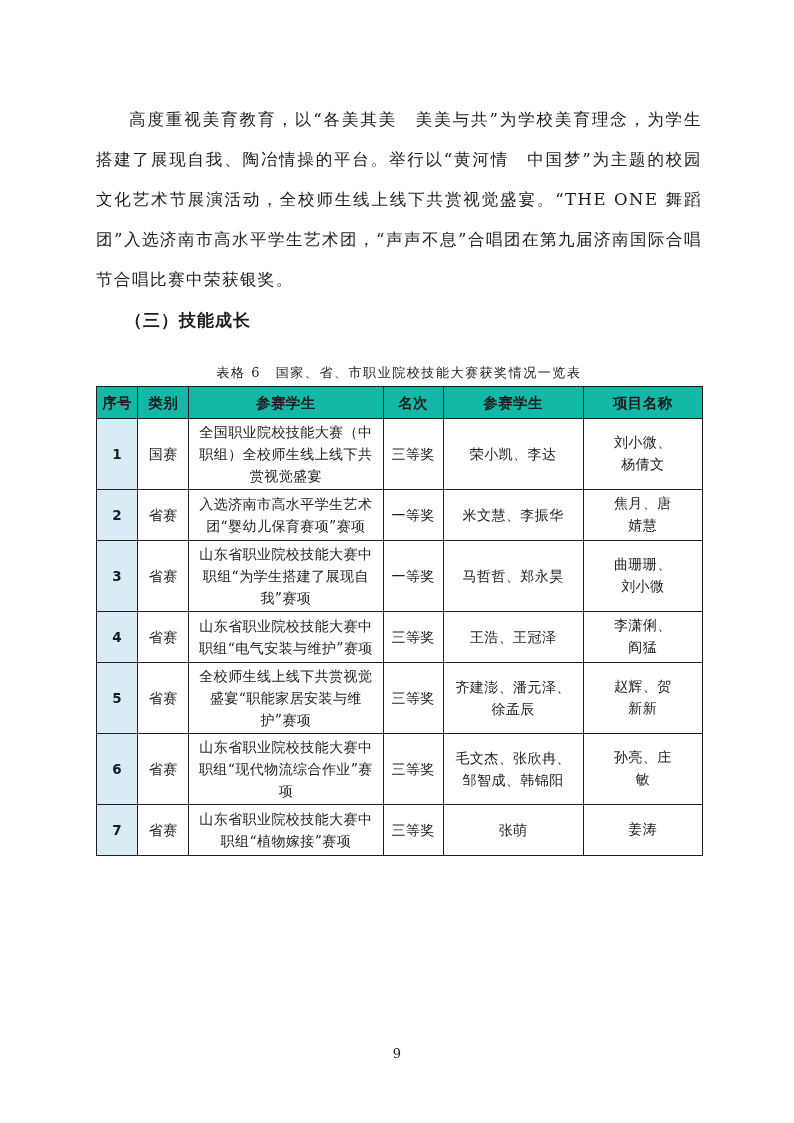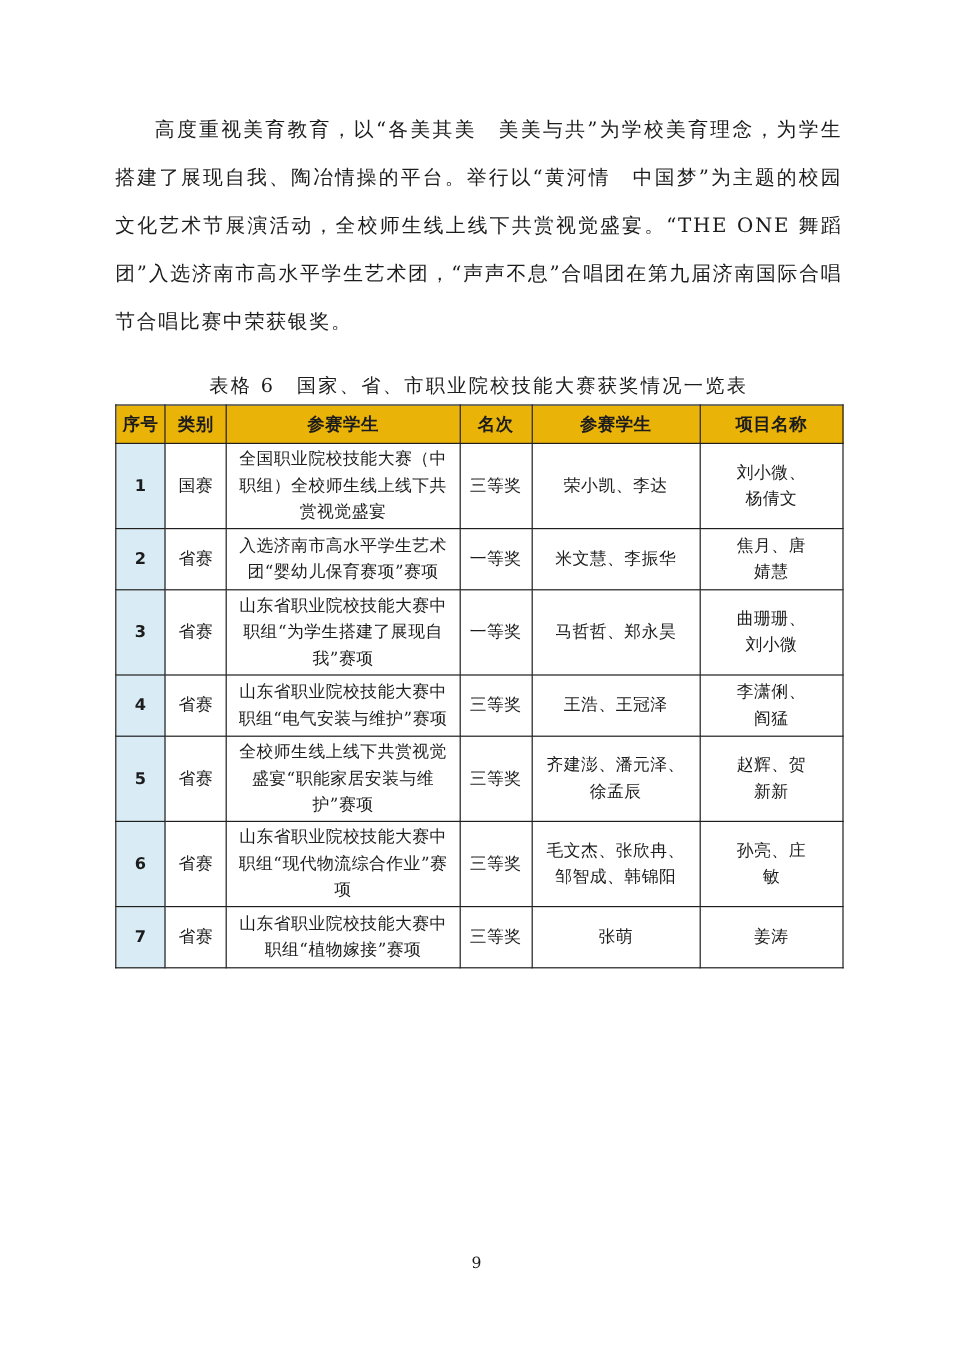--- a/index.html
+++ b/index.html
@@ -12,21 +12,21 @@
     width: 794px;
     height: 1123px;
     margin: 0 auto;
     background: #ffffff;
     font-family: "DejaVu Serif", "Liberation Serif", serif;
     color: #1c1c1c;
     overflow: hidden;
   }
   .content {
     position: absolute;
-    top: 88px;
+    top: 100px;
     left: 96px;
     right: 92px;
   }
   .body-text {
     font-size: 16.5px;
     line-height: 40px;
     text-align: justify;
     letter-spacing: 0.09em;
     margin: 0;
   }
@@ -46,21 +46,21 @@
     font-weight: normal;
     line-height: 40px;
     letter-spacing: 0.06em;
     margin: 0;
     text-indent: 2em;
   }
   .table-caption {
     margin-top: 24px;
     margin-bottom: 4px;
     text-align: center;
-    font-size: 16px;
+    font-size: 13px;
     letter-spacing: 0.12em;
     color: #1c1c1c;
   }
   table.awards {
     width: 607px;
     margin: 0 auto;
     border-collapse: collapse;
     table-layout: fixed;
     font-size: 14px;
     line-height: 22px;
@@ -68,33 +68,34 @@
   }
   table.awards th,
   table.awards td {
     border: 1.6px solid #1f1f1f;
     text-align: center;
     vertical-align: middle;
     padding: 2px 5px;
     word-break: break-all;
   }
   table.awards th {
-    background: #eab308;
+    background: #14b8a6;
     font-weight: bold;
     height: 27px;
     font-size: 14.5px;
   }
   table.awards td.index-cell {
     background: #d9ecf5;
     font-weight: bold;
     font-family: "DejaVu Sans", "Liberation Sans", sans-serif;
     font-size: 13.5px;
   }
   table.awards td.teacher-cell {
     padding: 2px 26px;
+    font-family: Liberation Serif, serif;
   }
   table.awards tr.tall td { height: 66px; }
   table.awards tr.short td { height: 46px; }
   col.c-no    { width: 6.8%; }
   col.c-cat   { width: 8.4%; }
   col.c-proj  { width: 32.1%; }
   col.c-rank  { width: 9.9%; }
   col.c-stu   { width: 23.1%; }
   col.c-tea   { width: 19.7%; }
   .page-number {
@@ -108,20 +109,21 @@
   }
 </style>
 </head>
 <body>
 
 <div class="page">
   <div class="content">
 
     <p class="body-text indent">高度重视美育教育，以“各美其美　美美与共”为学校美育理念，为学生搭建了展现自我、陶冶情操的平台。举行以“黄河情　中国梦”为主题的校园文化艺术节展演活动，全校师生线上线下共赏视觉盛宴。“THE ONE 舞蹈团”入选济南市高水平学生艺术团，“声声不息”合唱团在第九届济南国际合唱节合唱比赛中荣获银奖。</p>
 
+    <h3 class="heading">（三）技能成长</h3>
 
 
 
     <div class="table-caption">表格 6　国家、省、市职业院校技能大赛获奖情况一览表</div>
 
     <table class="awards">
       <colgroup>
         <col class="c-no">
           <col class="c-cat">
           <col class="c-proj">

